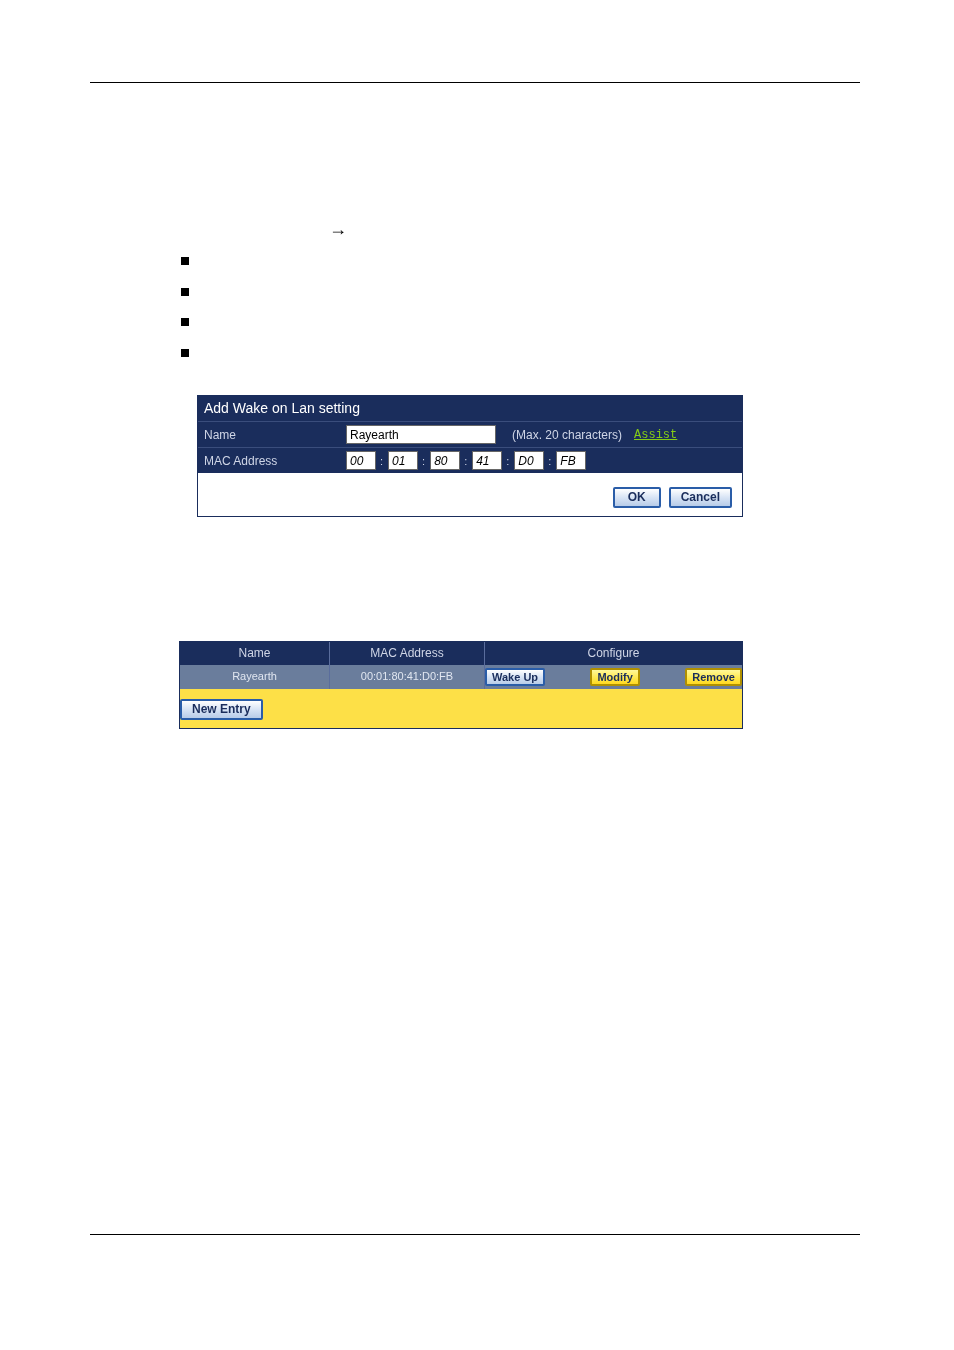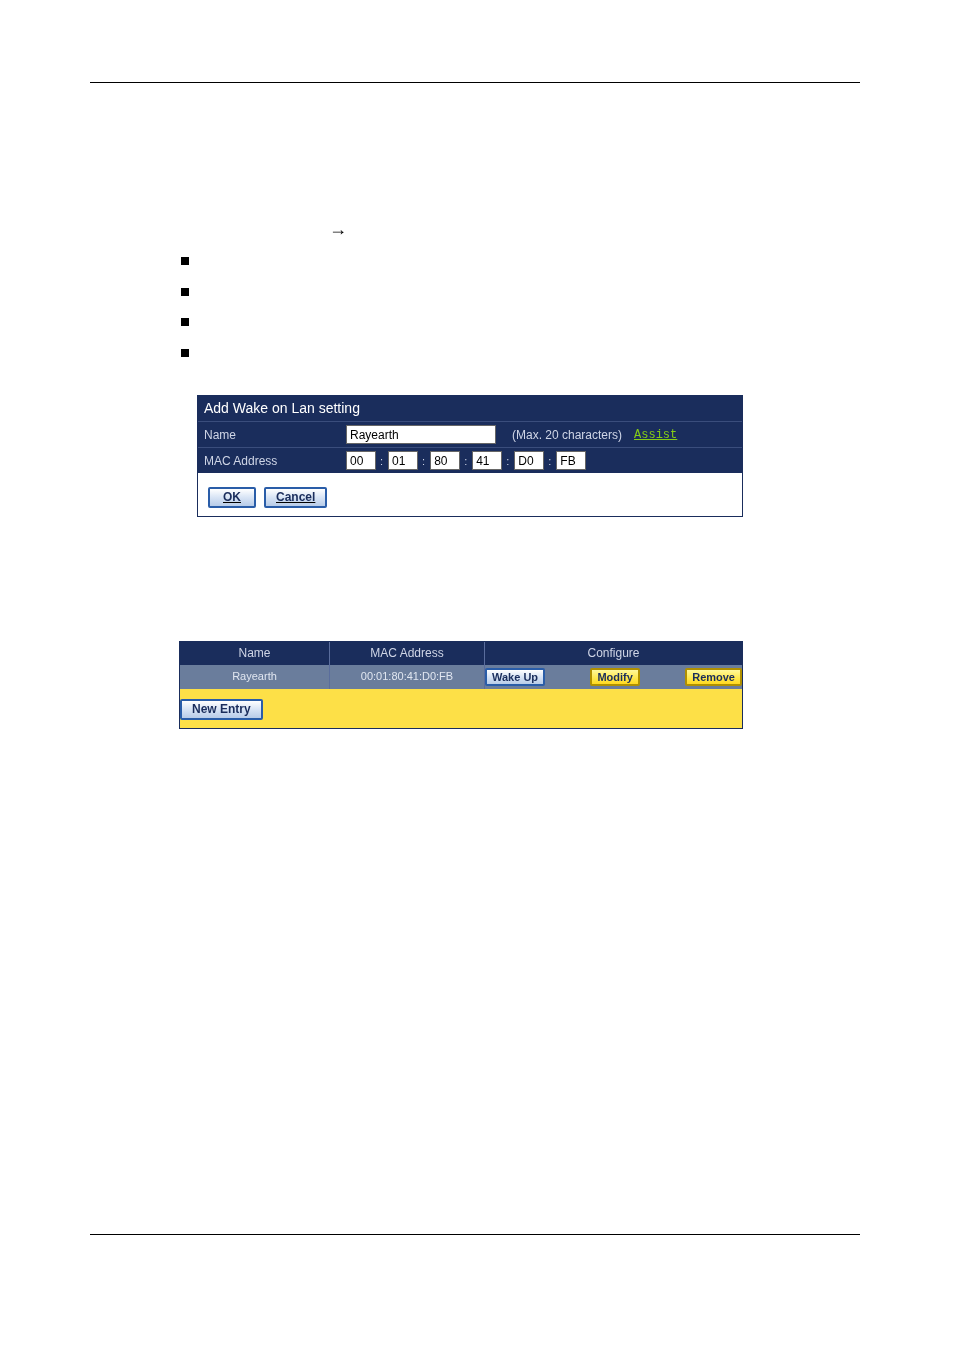--- a/index.html
+++ b/index.html
@@ -80,21 +80,21 @@
     }
     .text-input {
       height: 19px;
       font-size: 12px;
       padding: 1px 3px;
       border: 1px solid #666;
       background: #fff;
       font-family: Arial, sans-serif;
     }
     .name-input { width: 150px; }
-    .mac-input { width: 30px; }
+    .mac-input { width: 30px; font-style: italic; }
     .mac-colon {
       color: #cfd5e6;
       font-size: 11px;
       padding: 0 3px 0 2px;
     }
     .hint {
       color: #cfd5e6;
       font-size: 12px;
       margin-left: 14px;
     }
@@ -102,23 +102,23 @@
       color: #84cc16;
       font-size: 12px;
       text-decoration: underline;
       margin-left: 10px;
       cursor: pointer;
       font-family: Liberation Mono, monospace;
     }
     .form-footer {
       background: #fff;
       display: flex;
+      justify-content: flex-end;
       gap: 8px;
       padding: 14px 10px 8px 10px;
-      text-decoration: underline;
     }
     .btn {
       font-size: 12px;
       font-weight: bold;
       color: #1a2d5c;
       background: linear-gradient(to bottom, #ffffff, #d8e4f5 50%, #b8cce8);
       border: 2px solid #2a5da8;
       border-radius: 2px;
       padding: 1px 10px 2px 10px;
       cursor: pointer;

